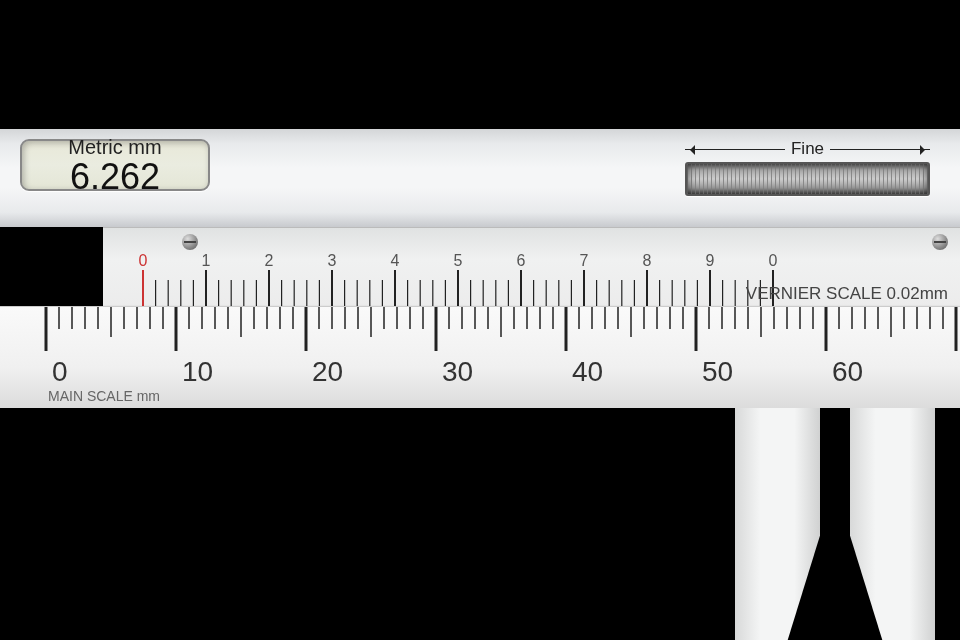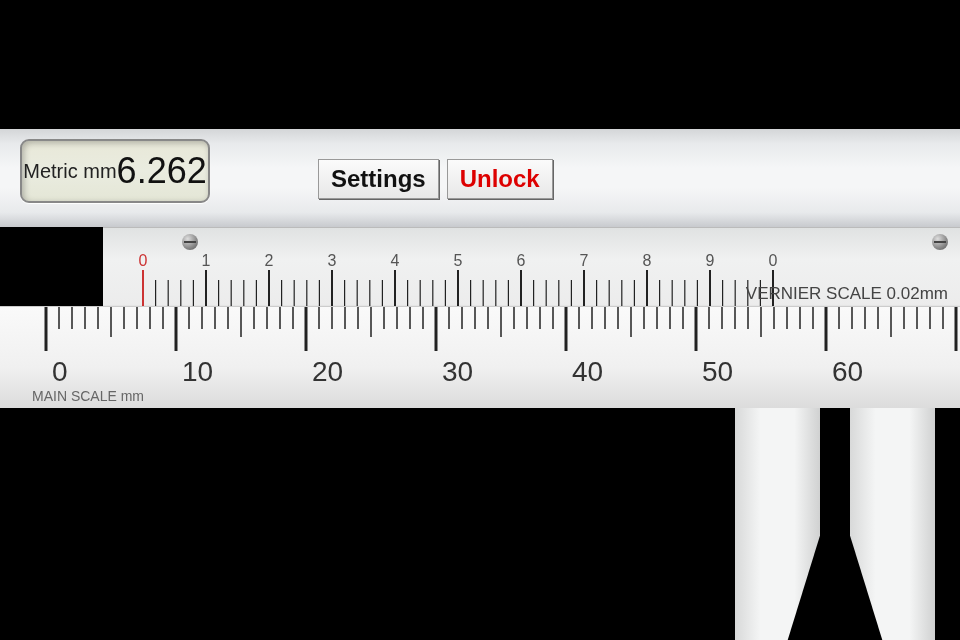--- a/index.html
+++ b/index.html
@@ -4,24 +4,24 @@
 <style>
 *{margin:0;padding:0;box-sizing:border-box;font-family:Arial,Helvetica,sans-serif}
 body{width:960px;height:640px;background:#000;position:relative;overflow:hidden}
 
 
 .topbar{position:absolute;left:0;top:129px;width:960px;height:98px;
  background:linear-gradient(180deg,#d4d6d8 0%,#e8eaec 15%,#f5f6f7 40%,#f5f6f7 60%,#e8eaec 85%,#c8cace 100%);
  box-shadow:0 1px 2px rgba(0,0,0,.4)}
 
 
-.display{position:absolute;left:20px;top:10px;width:190px;height:64px;
+.display{position:absolute;left:20px;top:10px;width:190px;height:52px;
  background:linear-gradient(180deg,#e8e8d8 0%,#eaece0 50%,#e4e6d6 100%);
  border:2px solid #888;border-radius:9px;box-shadow:inset 2px 2px 6px rgba(0,0,0,.25),0 1px 1px #fff;
- display:flex;flex-direction:row;align-items:center;justify-content:center}
+ display:flex;flex-direction:column;align-items:center;justify-content:center}
 .display .unit{font-size:20px;color:#222}
 .display .val{font-size:36px;font-weight:normal;color:#111;line-height:1}
 
 
 .btns{position:absolute;left:318px;top:30px;display:flex;gap:8px}
 .btn{background:linear-gradient(180deg,#fbfbfb,#e8e8e8);border:1px solid #999;box-shadow:1px 1px 0 #666;
  padding:5px 12px;font-size:24px;font-weight:bold;color:#111;cursor:pointer}
 .btn.unlock{color:#d00}
 
 
@@ -48,41 +48,45 @@
  background:radial-gradient(circle at 35% 30%,#ddd,#888 60%,#555);top:234px}
 .screw:after{content:"";position:absolute;left:2px;right:2px;top:7px;height:2px;background:#444}
 .screw.s1{left:182px}
 .screw.s2{right:12px}
 
 
 .mainbar{position:absolute;left:0;top:306px;width:960px;height:102px;
  background:linear-gradient(180deg,#fafafa,#f0f0f0 60%,#dcdcdc);
  border-top:1px solid #ccc;box-shadow:0 2px 3px rgba(0,0,0,.5)}
 .mainbar svg{position:absolute;left:0;top:0}
-.mainbar .mlabel{position:absolute;left:32px;bottom:4px;font-size:14px;color:#666}
+.mainbar .mlabel{position:absolute;left:48px;bottom:4px;font-size:14px;color:#666}
 
 
 .jaws{position:absolute;right:25px;top:408px;width:200px;height:232px}
 .jaw{position:absolute;top:0;width:85px;height:100%;
  background:linear-gradient(90deg,#d8d9d9,#f4f5f5 30%,#f4f5f5 70%,#d0d1d1);}
 .jaw.left{left:0;clip-path:polygon(0 0,100% 0,100% 55%,62% 100%,0 100%,0 0);}
 .jaw.right{right:0;clip-path:polygon(0 0,100% 0,100% 100%,38% 100%,0 55%,0 0);}
 .jgap{position:absolute;left:85px;top:0;width:30px;height:60%;background:#000}
 </style>
 </head>
 <body>
 
 <div class="topbar">
   <div class="display">
     <div class="unit">Metric mm</div>
     <div class="val">6.262</div>
   </div>
-  <div class="btns">
-    <button class="btn">Settings</button>
-    <button class="btn unlock">Unlock</button>
+  <div class="finewrap">
+    <div class="labrow">
+      <div class="arrow l"></div>
+      <span>Fine</span>
+      <div class="arrow r"></div>
+    </div>
+    <div class="wheel"></div>
   </div>
 </div>
 
 <div class="vernier">
   <svg width="857" height="79" id="vsvg">
       <line x1="40" x2="40" y1="42" y2="78" stroke="#c33" stroke-width="2"></line>
       <text x="40" y="38" font-size="16" text-anchor="middle" fill="#c33">0</text>
       <line x1="52.6" x2="52.6" y1="52" y2="78" stroke="#222" stroke-width="1.2"></line>
       <line x1="65.2" x2="65.2" y1="52" y2="78" stroke="#222" stroke-width="1.2"></line>
       <line x1="77.8" x2="77.8" y1="52" y2="78" stroke="#222" stroke-width="1.2"></line>

